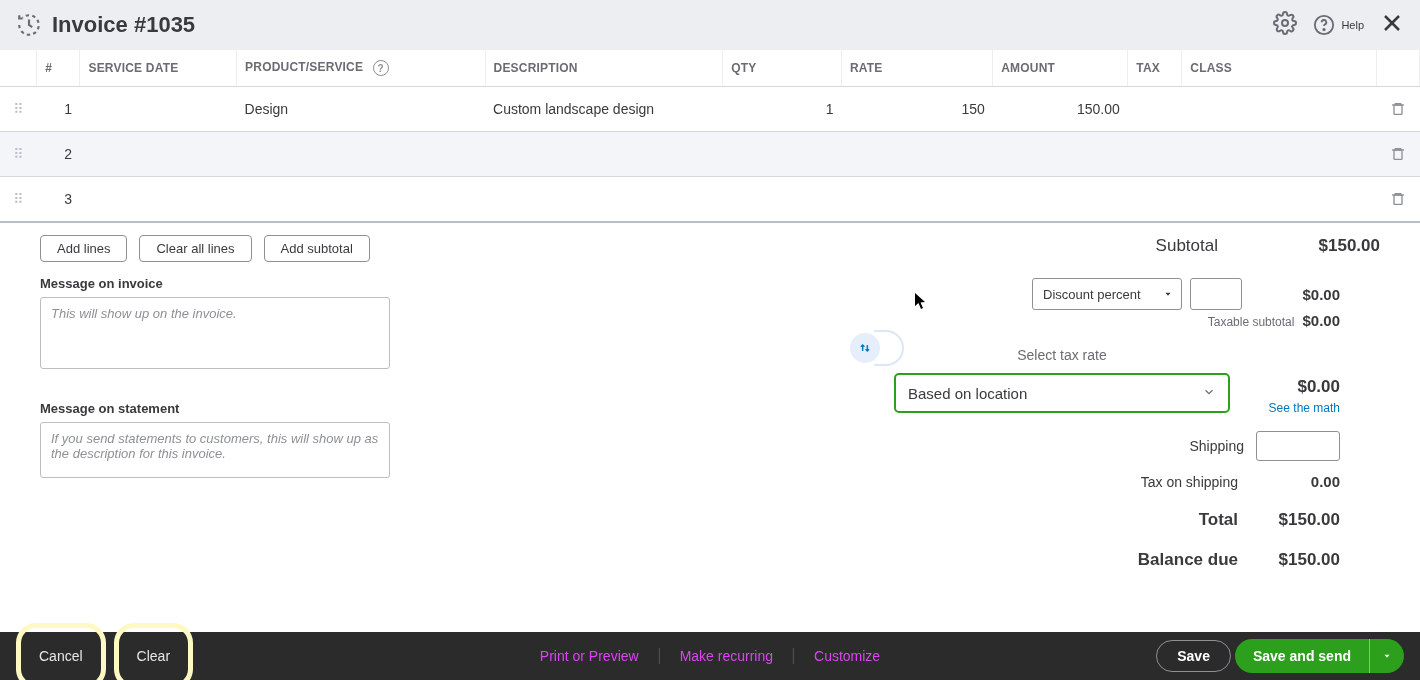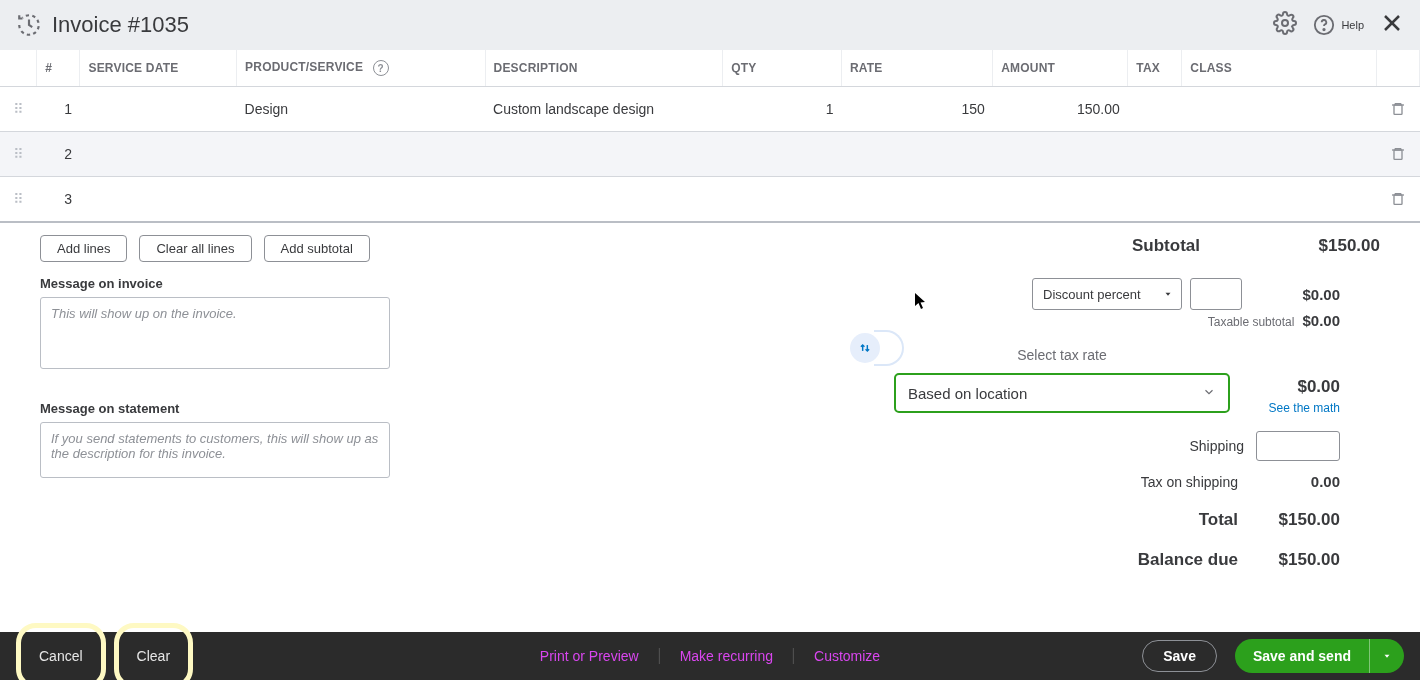--- a/index.html
+++ b/index.html
@@ -16,21 +16,21 @@
   .header {
     background: #eceef1;
     height: 50px;
     display: flex;
     align-items: center;
     padding: 0 16px;
     position: relative;
   }
   .header-title {
     font-size: 22px;
-    font-weight: 400;
+    font-weight: 700;
     color: #393a3d;
     margin-left: 10px;
     text-align: right;
   }
   .history-icon svg { display:block; }
   .header-right {
     margin-left: auto;
     display: flex;
     align-items: center;
     gap: 16px;
@@ -119,21 +119,21 @@
     font-family:inherit;
   }
   textarea.msg::placeholder { font-style:italic; color:#8d9096; }
   textarea.msg.short { height: 56px; }
 
   
   .subtotal-row {
     text-align:right; padding: 6px 40px 0 0;
     display:flex; justify-content:flex-end; align-items:center;
   }
-  .subtotal-label { font-size:17px; font-weight:700; margin-right: 90px;}
+  .subtotal-label { font-size:17px; font-weight:400; margin-right: 72px;}
   .subtotal-val { font-size:17px; font-weight:600; width:90px; text-align:right;}
 
   .sum-row { display:flex; justify-content:flex-end; align-items:center; padding: 6px 40px 6px 0; gap:12px;}
   .sum-label { font-size:14px; color:#393a3d; }
   .sum-val { font-size:15px; font-weight:600; width:90px; text-align:right;}
   .sum-val.big { font-size:17px;}
   .link-sm { font-size:12px; color:#0077c5; cursor:pointer; text-align:right;}
 
   .discount-wrap { display:flex; justify-content:flex-end; align-items:center; gap:8px; padding: 16px 40px 2px 0;}
   .select-box {
@@ -193,21 +193,21 @@
   }
   .footer-center {
     position:absolute; left:50%; transform:translateX(-50%);
     display:flex; align-items:center; gap:0;
   }
   .footer-link {
     color:#d946ef; font-size:14px; padding:0 20px; cursor:pointer;
     border-right:1px solid #555;
   }
   .footer-link:last-child { border-right:none;}
-  .footer-right { margin-left:auto; display:flex; align-items:center; gap:18px;}
+  .footer-right { margin-left:auto; display:flex; align-items:center; gap:4px;}
   .btn-pill-save {
     border:1px solid #8d9096; background:transparent; color:#fff;
     border-radius:20px; padding:7px 20px; font-size:14px; font-weight:600; cursor:pointer;
   }
   .btn-pill-green {
     border:none; background:#2ca01c; color:#fff;
     border-radius:20px; padding:0; font-size:14px; font-weight:700; cursor:pointer;
     display:flex; align-items:stretch; overflow:hidden; height:34px;
   }
   .btn-pill-green .main { padding:7px 18px; display:flex; align-items:center;text-align:center;}

